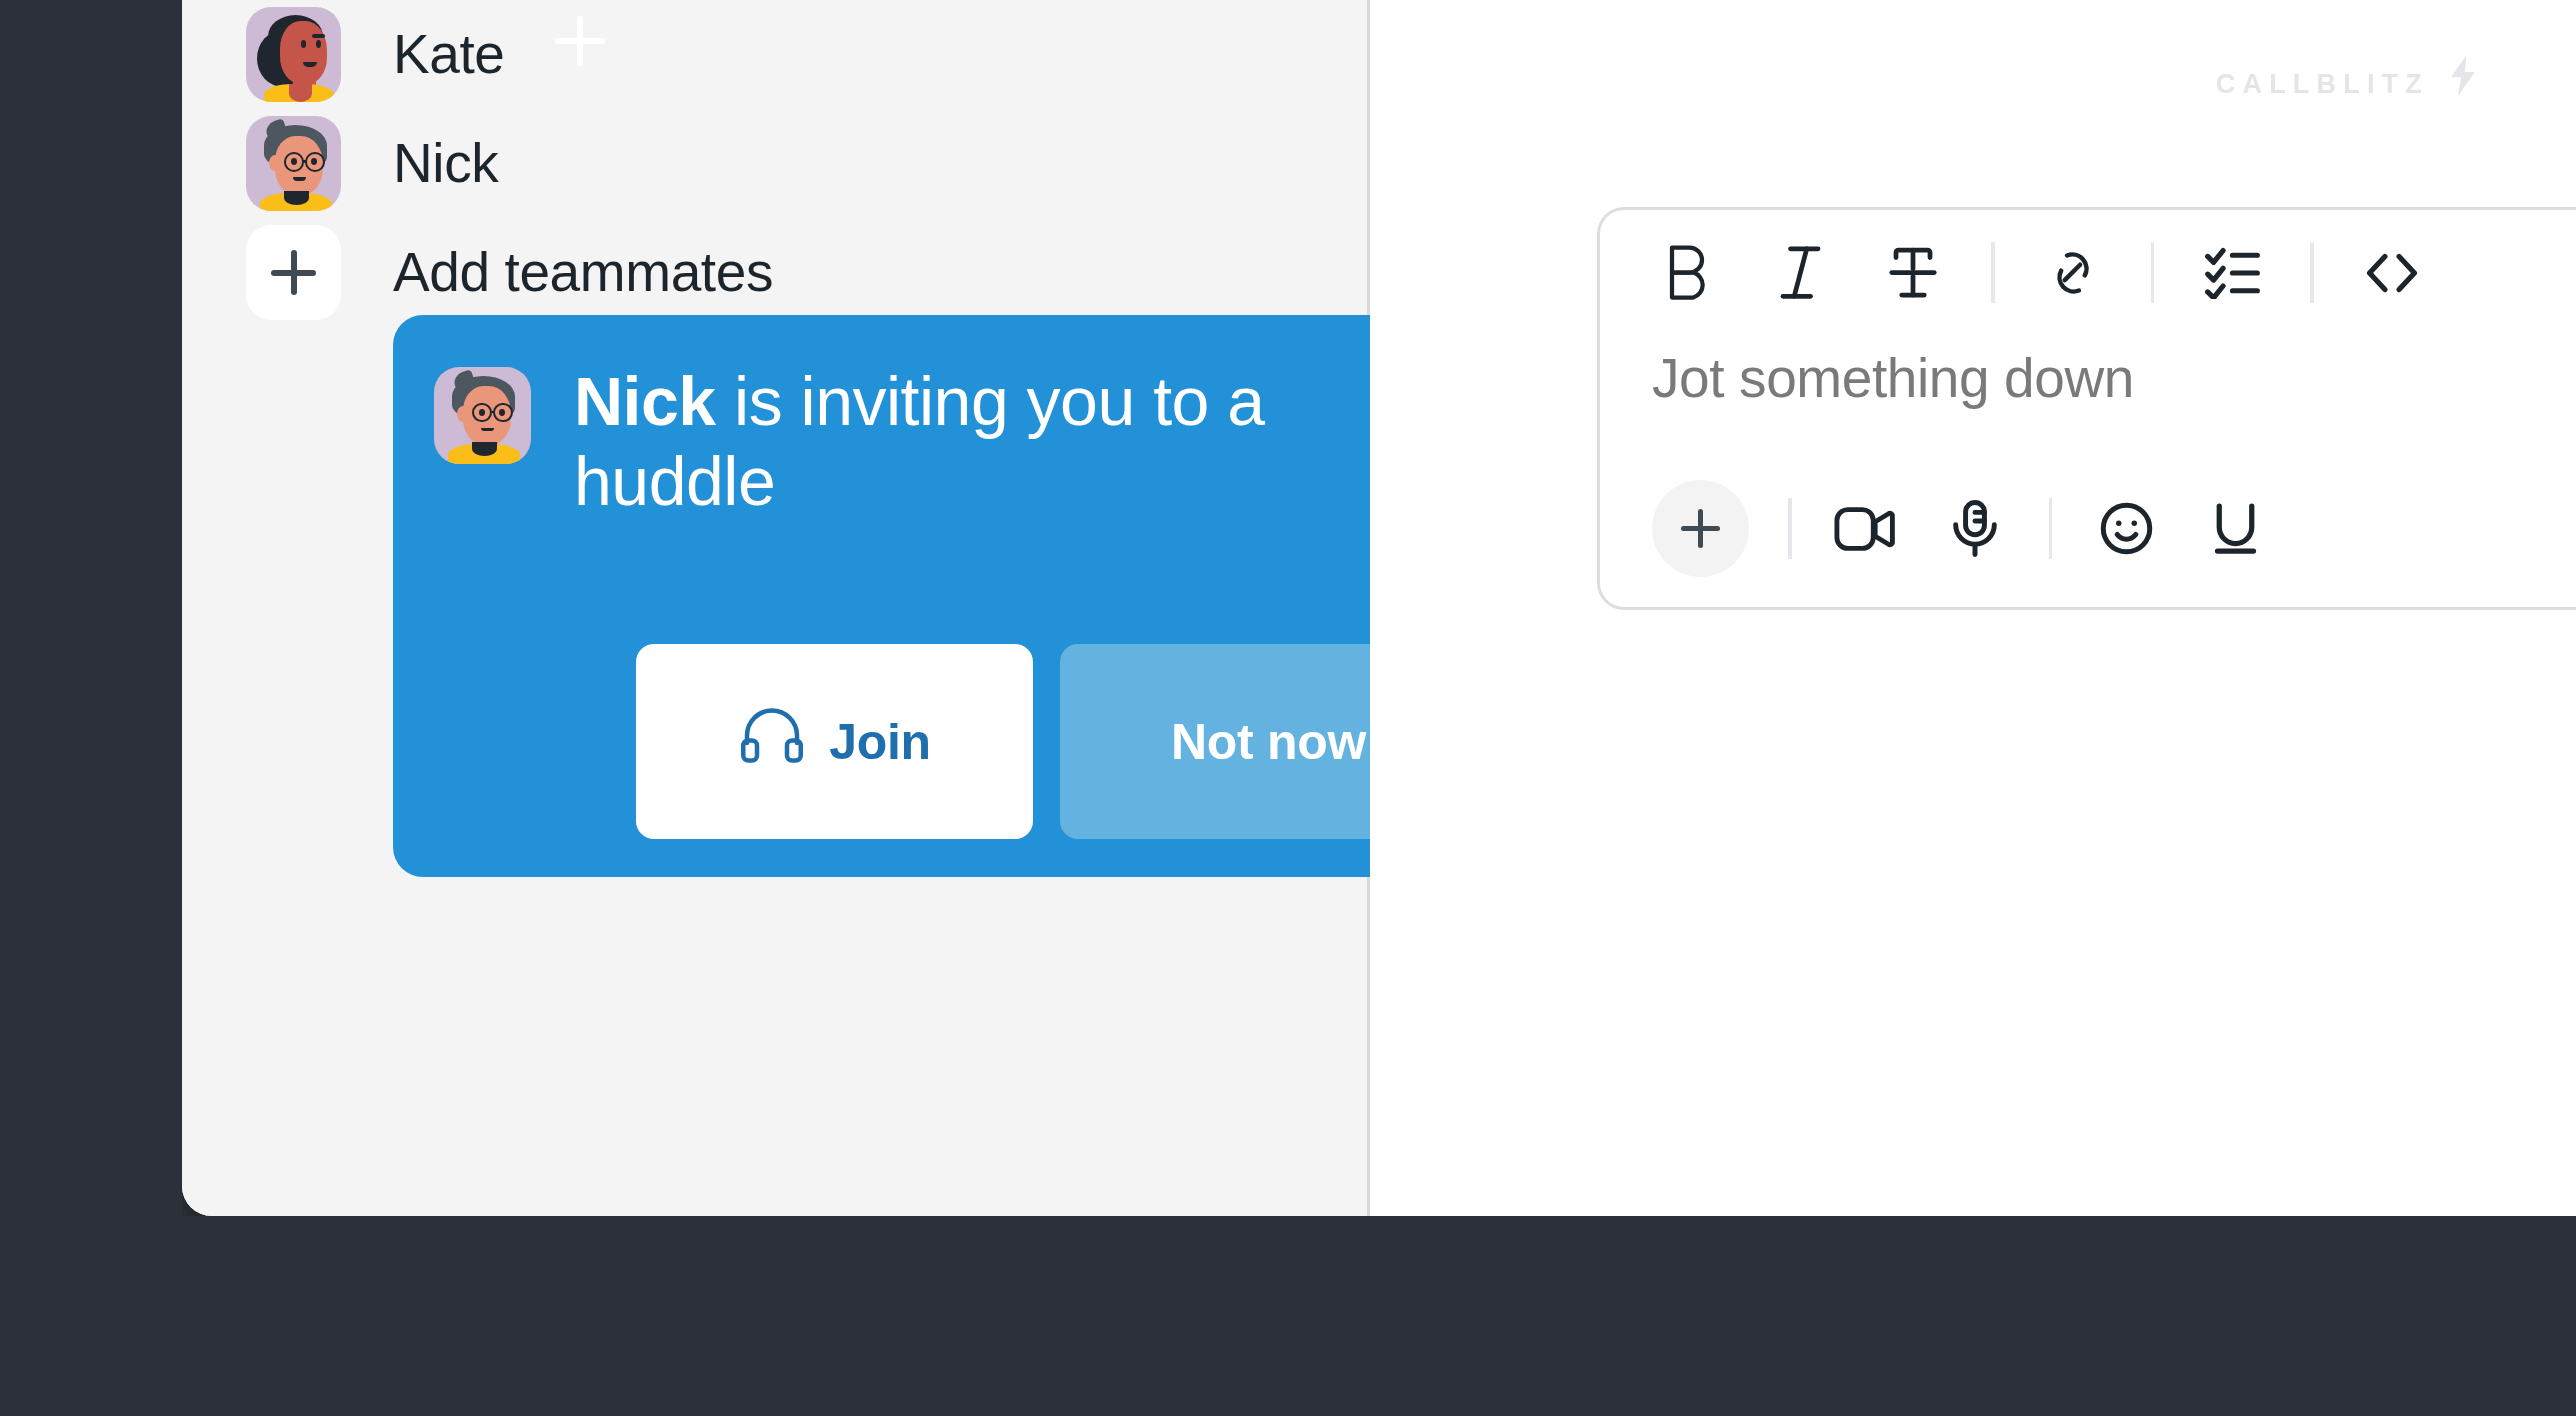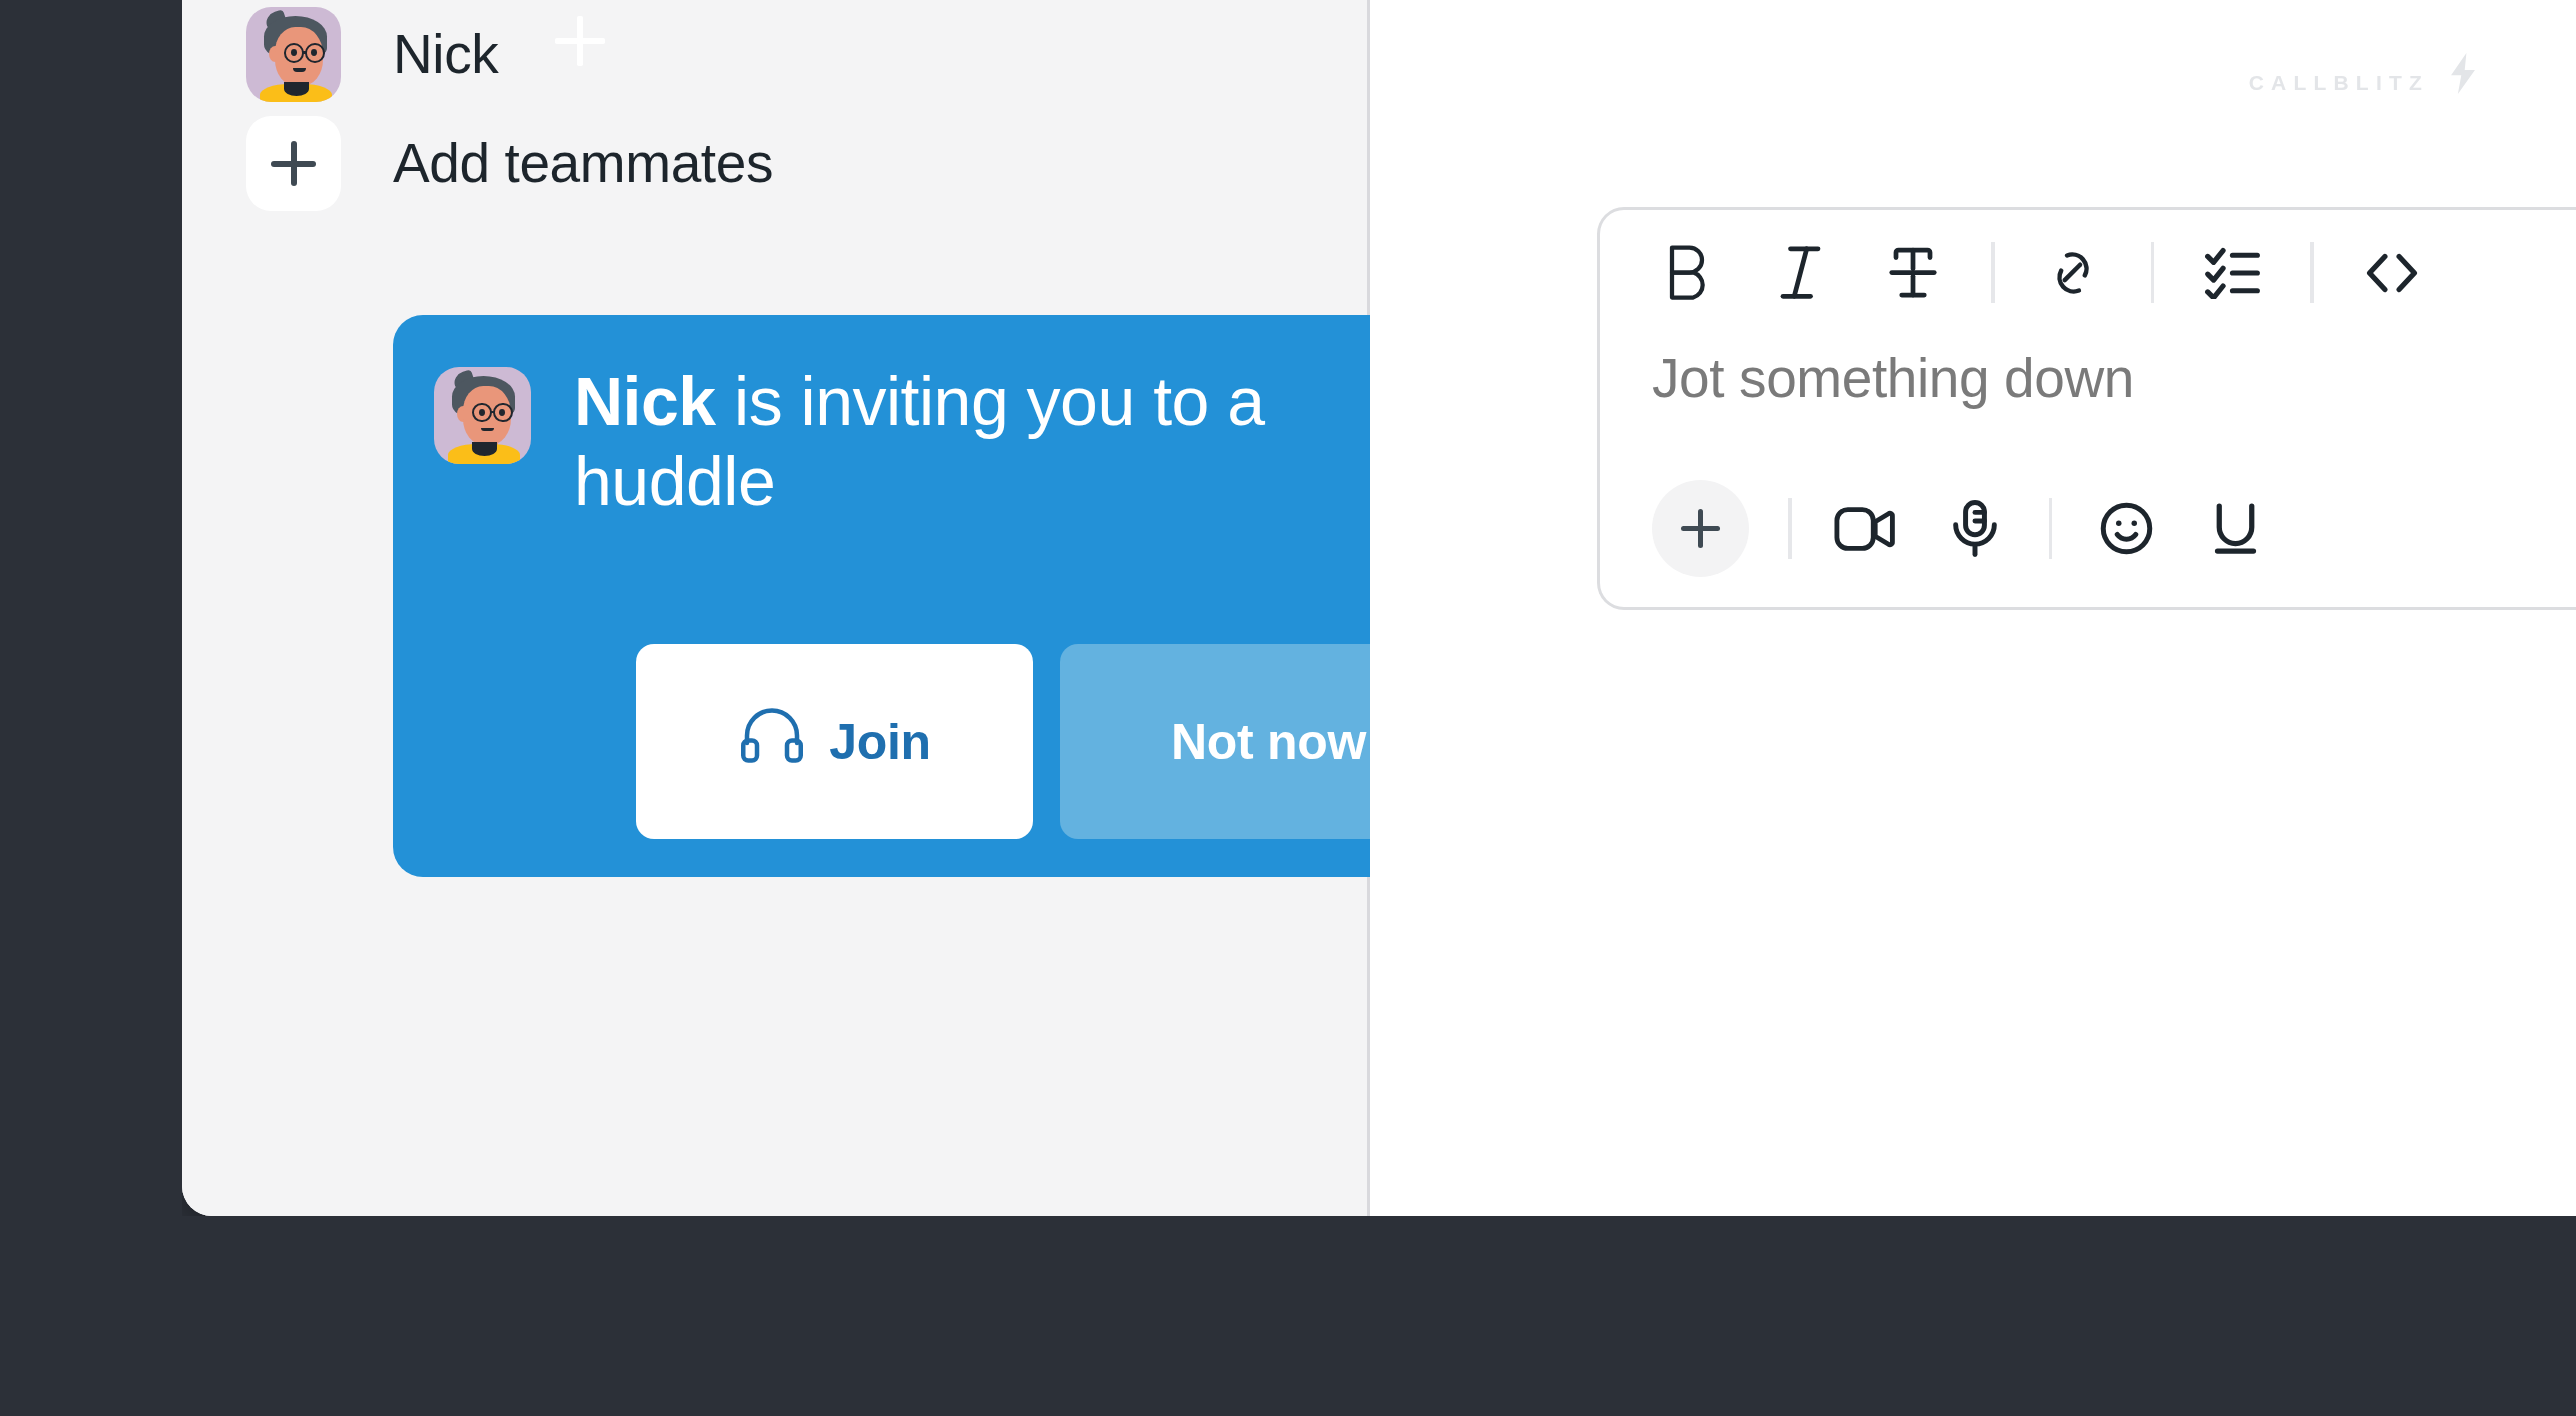--- a/index.html
+++ b/index.html
@@ -185,21 +185,21 @@
     cursor:pointer;
   }
 
   
   #main{ flex:1; background:#FFFFFF; position:relative; }
   #brand-watermark{
     position:absolute; right:134px; top:89px;
     display:flex; align-items:center; gap:16px;
   }
   #brand-text{
-    font-size:21px; letter-spacing:7.2px;
+    font-size:27px; letter-spacing:7.2px;
     color:#E3E5E8; font-weight:700;margin-top:16px;
   }
 
   #composer{
     position:absolute; left:227px; top:243px;
     width:1055px; height:403px;
     border:3.6px solid #DCDDE0;
     border-right:none;
     border-radius:27px 0 0 27px;
     background:#FFFFFF;
@@ -242,20 +242,35 @@
 </style>
 </head>
 <body>
 
 <div id="left-dark-strip"></div>
 
 <div id="app-window">
 
   <div id="sidebar">
 
+    <div class="member-row">
+      <div class="avatar kate">
+        <span class="hair-back"></span>
+          <span class="hair-top"></span>
+        <span class="face"></span>
+          <span class="neck"></span>
+        <span class="shirt"></span>
+          <span class="collar"></span>
+        <span class="eye1"></span>
+          <span class="eye2"></span>
+        <span class="brow"></span>
+          <span class="mouth"></span>
+      </div>
+      <div class="member-name">Kate</div>
+    </div>
 
     <div class="member-row">
       <div class="avatar nick">
         <span class="hair-tuft"></span>
           <span class="hair"></span>
         <span class="ear"></span>
           <span class="face"></span>
           <span class="neck"></span>
         <span class="shirt"></span>
           <span class="collar"></span>

